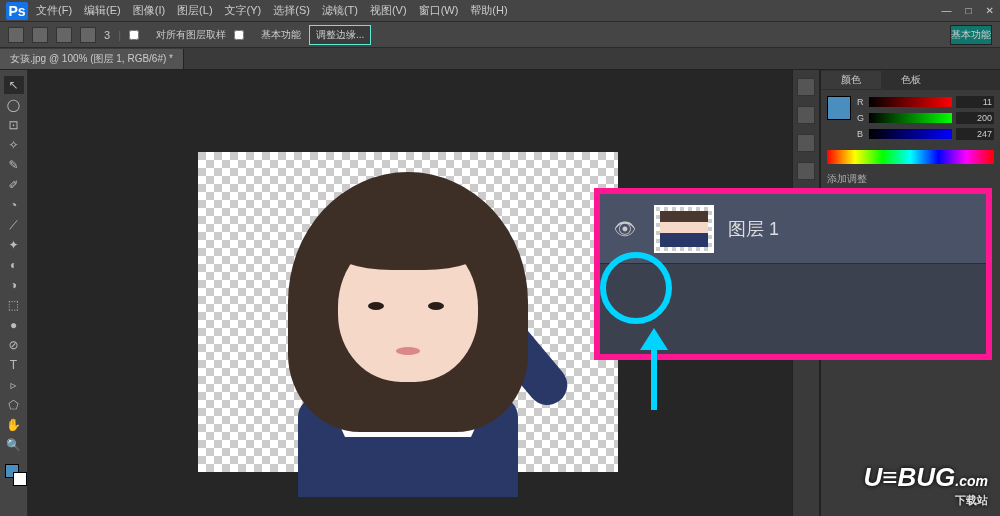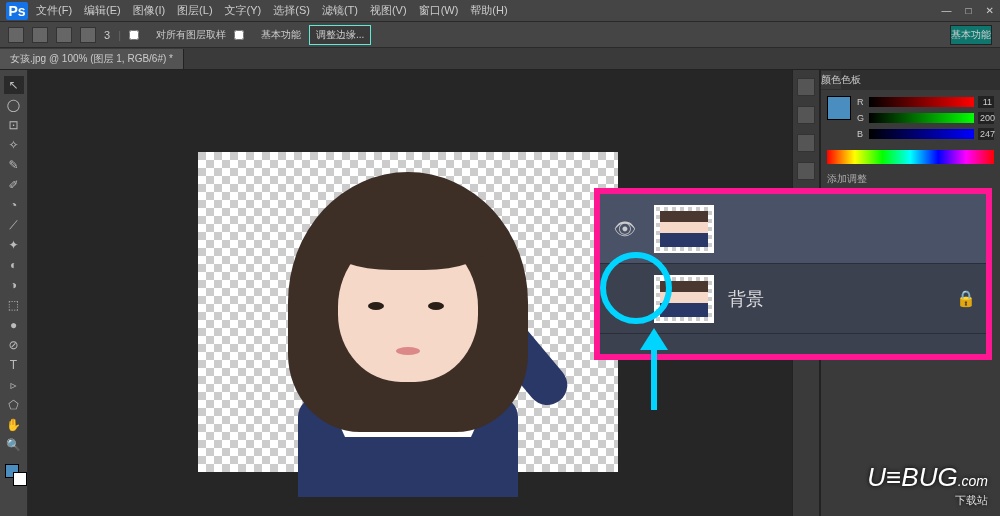--- a/index.html
+++ b/index.html
@@ -30,50 +30,50 @@
 .face{position:absolute;top:80px;left:90px;width:140px;height:150px;background:#f5d8c8;border-radius:50% 50% 45% 45%}
 .bangs{position:absolute;top:58px;left:80px;width:160px;height:60px;background:#3d2e26;border-radius:0 0 40% 40%}
 .eye{position:absolute;width:16px;height:8px;background:#2a1f18;border-radius:50%}
 .eye.l{top:150px;left:120px}.eye.r{top:150px;left:180px}
 .mouth{position:absolute;top:195px;left:148px;width:24px;height:8px;background:#d88;border-radius:50%}
 .collar{position:absolute;top:225px;left:70px;width:180px;height:60px;background:#fff;clip-path:polygon(0 0,100% 0,85% 100%,15% 100%)}
 .shirt{position:absolute;top:245px;left:50px;width:220px;height:100px;background:#2a3868;border-radius:20px 20px 0 0}
 .arm{position:absolute;top:160px;left:260px;width:40px;height:100px;background:#2a3868;border-radius:20px;transform:rotate(-40deg)}
 .rpanel{width:180px;background:#3a3a3a;display:flex;flex-direction:column;border-left:1px solid #222}
 .ptabs{height:20px;display:flex;background:#2f2f2f;font-size:10px;align-items:center}
-.ptab{padding:2px 0}
+.ptab{padding:2px 20px}
 .ptab.active{background:#3a3a3a}
 .colorpanel{padding:6px;display:flex;gap:6px;align-items:flex-start}
 .cp-swatch{width:24px;height:24px;background:#4a8ebf;border:1px solid #000}
 .sliders{flex:1;display:flex;flex-direction:column;gap:4px;font-size:9px}
 .slider-row{display:flex;align-items:center;gap:4px}
 .slider-row .lbl{width:8px}
 .slider-row .bar{flex:1;height:10px}
 .slider-row .bar.r{background:linear-gradient(90deg,#000,#f00)}
 .slider-row .bar.g{background:linear-gradient(90deg,#000,#0f0)}
 .slider-row .bar.b{background:linear-gradient(90deg,#000,#00f)}
-.slider-row .val{width:16px;background:#222;text-align:right;padding:1px 2px;font-size:9px}
+.slider-row .val{width:38px;background:#222;text-align:right;padding:1px 2px;font-size:9px}
 .spectrum{height:14px;margin:4px 6px;background:linear-gradient(90deg,red,yellow,lime,cyan,blue,magenta,red)}
 .phead{height:18px;background:#2f2f2f;font-size:10px;padding:2px 6px;display:flex;gap:10px}
 .pbody{padding:4px 6px;font-size:10px;color:#aaa}
 .iconcol{width:28px;background:#3a3a3a;display:flex;flex-direction:column;gap:10px;padding:8px 4px;border-left:1px solid #222;border-right:1px solid #222}
 .iconcol .ic{width:18px;height:18px;background:#555;border:1px solid #333}
 .overlay{position:absolute;top:188px;left:594px;width:398px;height:172px;border:6px solid #ff1693;background:#3c4150;z-index:50}
 .layer-row{display:flex;align-items:center;height:70px;padding:6px 10px;gap:14px;border-bottom:1px solid #2a2e3a}
 .layer-row.sel{background:#4a5268}
 .vis{width:30px;height:30px;display:flex;align-items:center;justify-content:center;font-size:18px;color:#ccc}
 .thumb{width:60px;height:48px;background:repeating-conic-gradient(#fff 0 25%,#ccc 0 50%) 0 0/8px 8px;border:2px solid #fff;position:relative}
 .thumb .mini{position:absolute;inset:4px;background:linear-gradient(#4a3830 30%,#f5d8c8 30% 60%,#2a3868 60%)}
 .lname{font-size:18px;color:#ddd;flex:1}
 .lock{font-size:16px;color:#aaa}
 .circle{position:absolute;top:252px;left:600px;width:72px;height:72px;border:6px solid #00d4ff;border-radius:50%;z-index:60}
 .arrow{position:absolute;top:328px;left:640px;z-index:60}
 .arrow .shaft{width:6px;height:60px;background:#00d4ff;margin-left:11px}
 .arrow .head{width:0;height:0;border-left:14px solid transparent;border-right:14px solid transparent;border-bottom:22px solid #00d4ff}
-.watermark{position:absolute;bottom:8px;right:12px;font-size:26px;font-weight:normal;color:#fff;font-style:italic;text-shadow:0 0 4px #000;z-index:40}
+.watermark{position:absolute;bottom:8px;right:12px;font-size:26px;font-weight:bold;color:#fff;font-style:italic;text-shadow:0 0 4px #000;z-index:40}
 .watermark small{font-size:11px;font-style:normal;display:block;text-align:right;color:#ddd}
 </style>
 </head>
 <body>
 
 <div class="menubar">
   <div class="ps-logo">Ps</div>
   <span class="mi">文件(F)</span>
   <span class="mi">编辑(E)</span>
   <span class="mi">图像(I)</span>
@@ -194,28 +194,21 @@
     <div class="pbody">添加调整</div>
   </div>
 </div>
 
 <div class="overlay">
   <div class="layer-row sel">
     <div class="vis">👁</div>
     <div class="thumb">
         <div class="mini"></div>
       </div>
-  </div>
-  <div class="layer-row">
-    <div class="vis"></div>
-    <div class="thumb">
-        <div class="mini"></div>
-      </div>
-    <div class="lname">背景</div>
-    <div class="lock">🔒</div>
+    <div class="lname">图层 1</div>
   </div>
 </div>
 
 <div class="circle"></div>
 <div class="arrow">
   <div class="head"></div>
     <div class="shaft"></div>
 </div>
 
 <div class="watermark">

